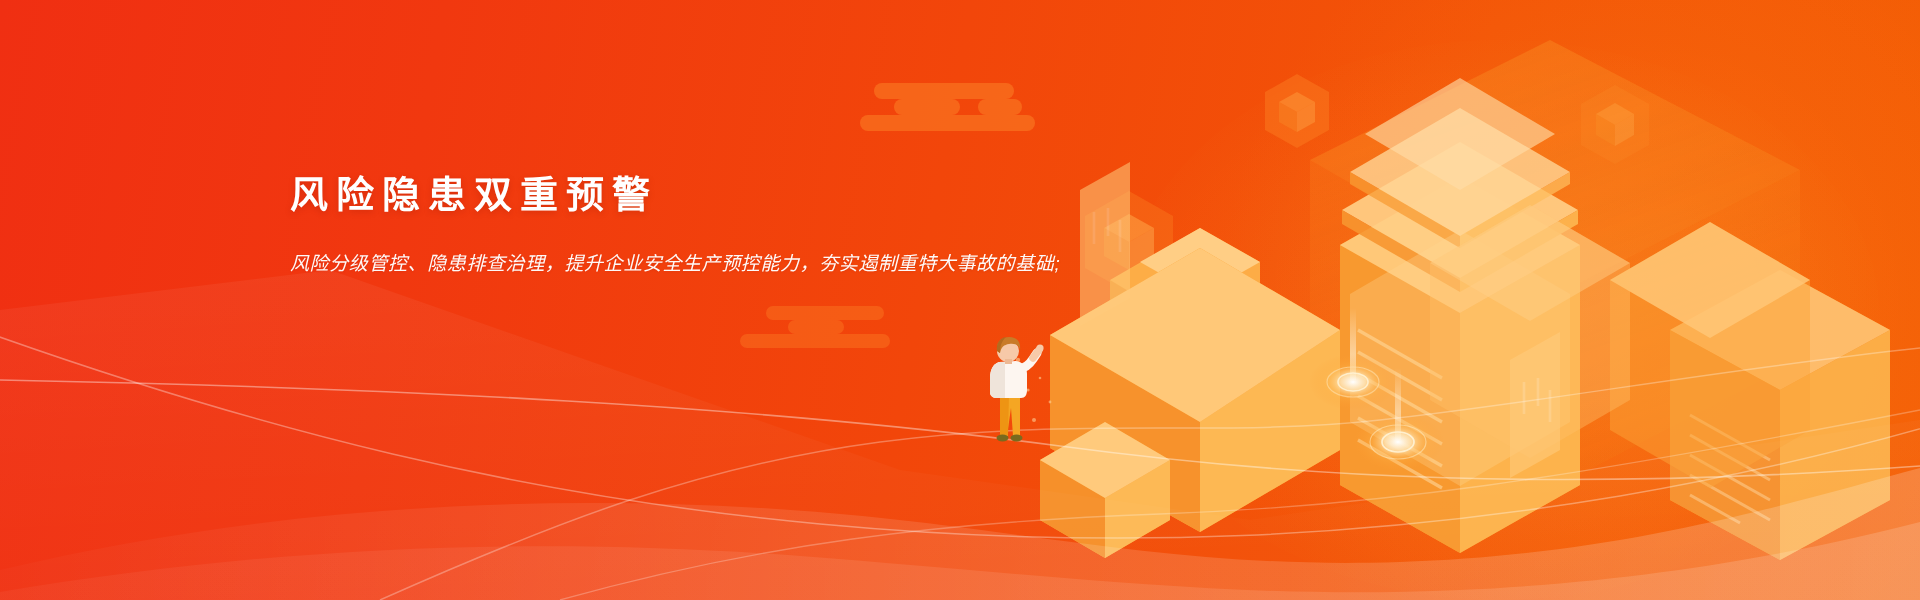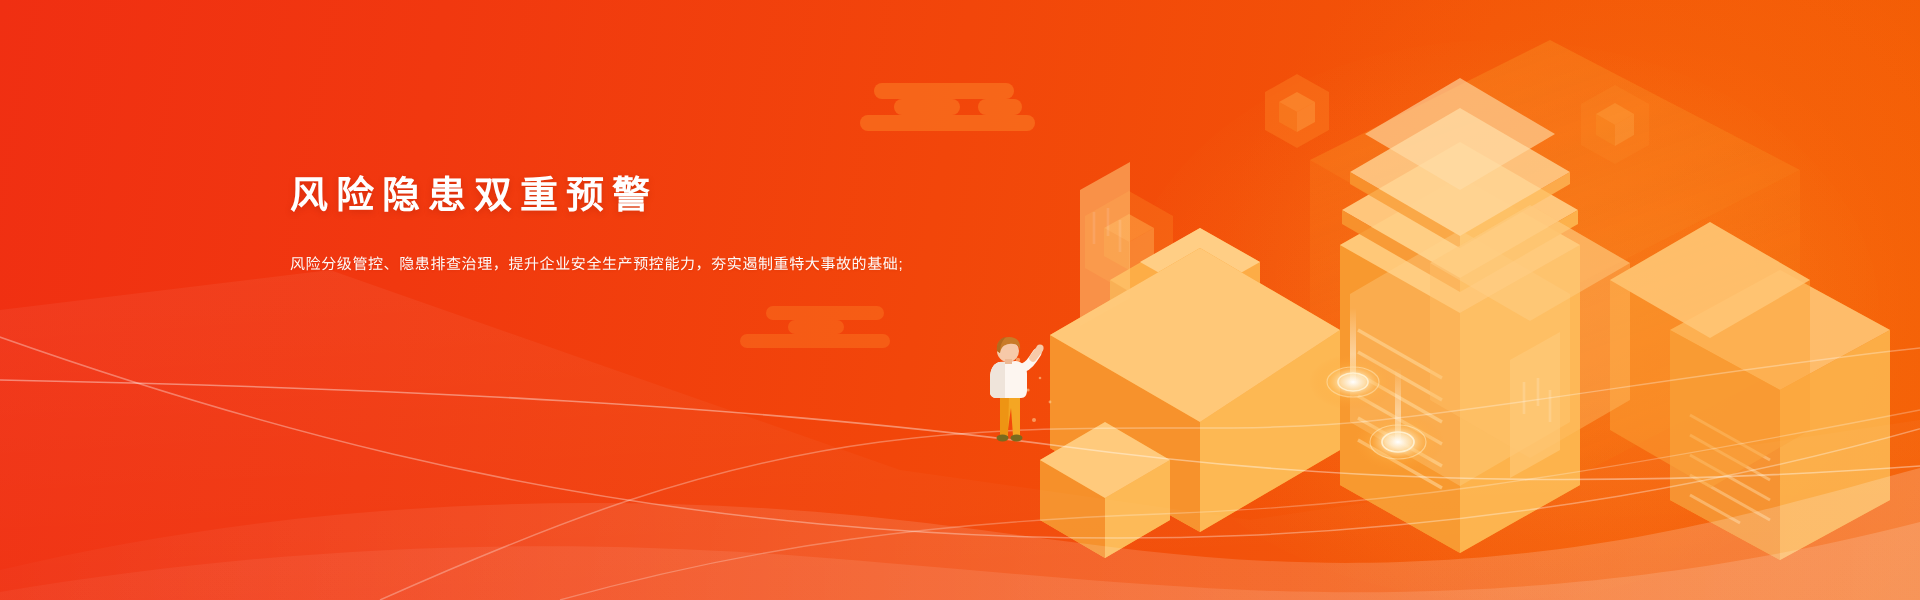--- a/index.html
+++ b/index.html
@@ -49,26 +49,27 @@
     font-size:38px;
     font-weight:700;
     letter-spacing:8px;
     line-height:1.25;
     text-shadow:0 2px 6px rgba(150,25,0,.28);
     white-space:nowrap;
   }
   .subtitle{
     margin-top:28px;
     color:#ffffff;
-    font-size:15px;
+    font-size:19px;
     line-height:32px;
     letter-spacing:.6px;
     white-space:nowrap;
     opacity:.97;
     text-shadow:0 1px 3px rgba(150,25,0,.18);
+    font-style:italic;
   }
   .subtitle div{ white-space:nowrap; }
 
   
   .person{ position:absolute; left:975px; top:332px; width:70px; height:120px; z-index:11; pointer-events:none; }
 </style>
 </head>
 <body>
 
 <div class="banner">

